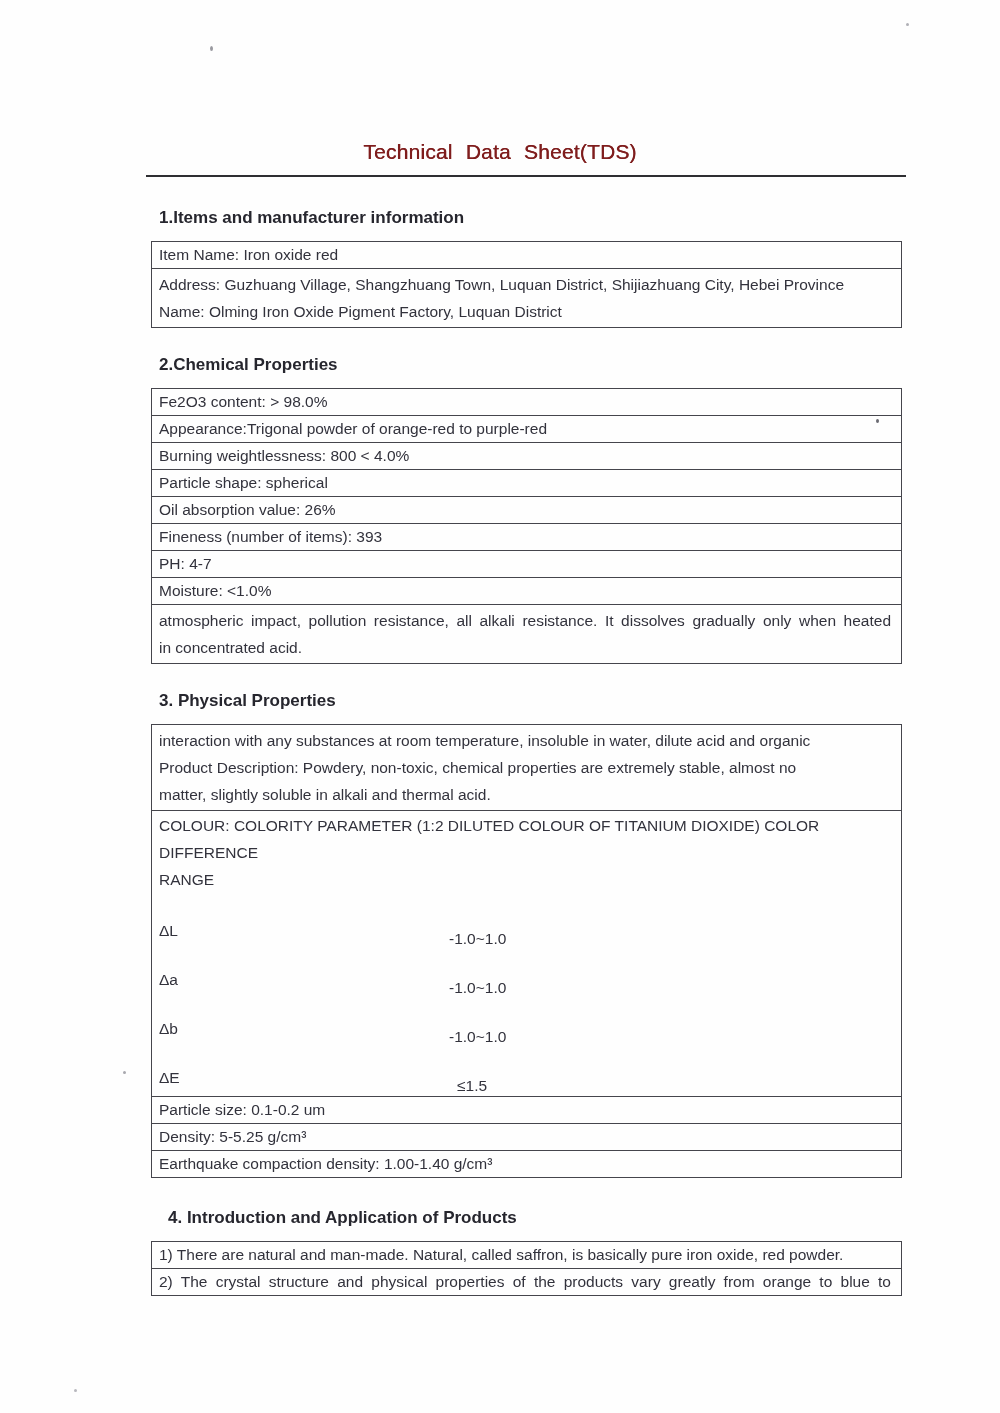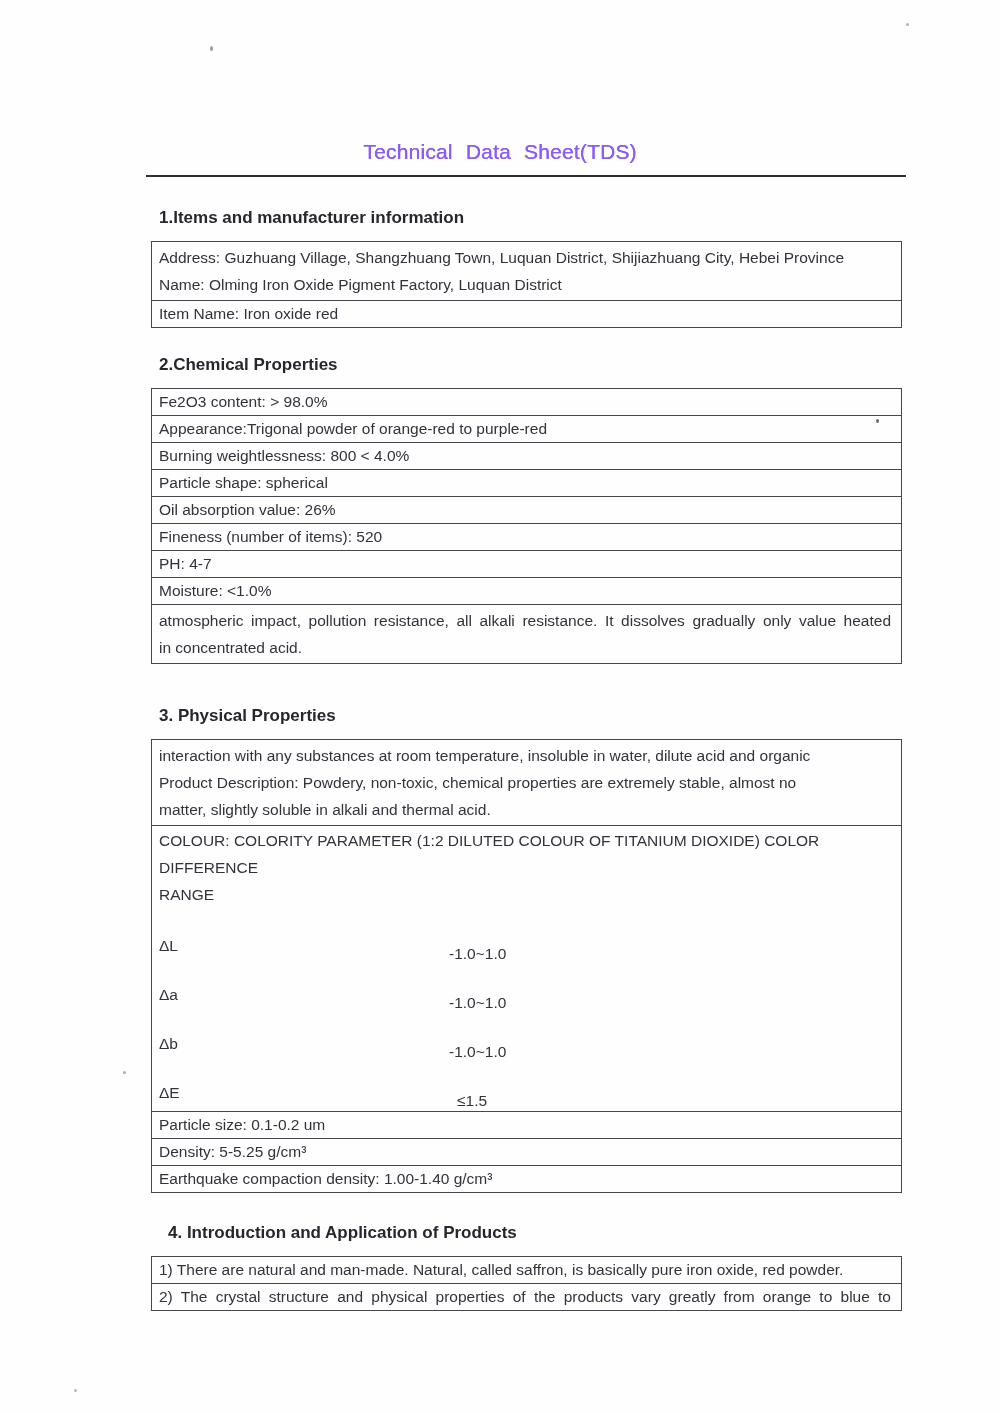--- a/index.html
+++ b/index.html
@@ -11,21 +11,21 @@
     color:#30303a;
     box-sizing:border-box;
     padding-top:140px;
     overflow:hidden;
   }
   .doc-title{
     margin:0;
     text-align:center;
     font-size:21px;
     font-weight:400;
-    color:#8b5cf6;
+    color:#7f1d1d;
     word-spacing:7px;
     letter-spacing:.2px;
     text-shadow:.35px 0 0 currentColor;
   }
   .title-rule{
     margin:11px 0 0 146px;
     width:760px;
     border:none;
     border-top:2px solid #2e2e32;
   }
@@ -34,21 +34,21 @@
     width:751px;
     box-sizing:border-box;
   }
   .section-heading{
     font-size:17px;
     font-weight:700;
     color:#26262e;
     margin:27px 0 13px 8px;
   }
   .section-heading.h1{margin-top:31px;}
-  .section-heading.h3{margin-top:42px;}
+  .section-heading.h3{margin-top:27px;}
   .section-heading.h4{margin-top:30px;margin-left:17px;}
   .tds-table{
     border:1.6px solid #45454c;
     box-sizing:border-box;
     font-size:15.5px;
     color:#32323c;
   }
   .t-row{
     border-bottom:1.6px solid #45454c;
     line-height:26px;
@@ -71,39 +71,39 @@
 
 <div class="page">
 
   <h1 class="doc-title">Technical  Data  Sheet(TDS)</h1>
   <hr class="title-rule">
 
   <div class="content">
 
     <div class="section-heading h1">1.Items and manufacturer information</div>
     <div class="tds-table">
+      <div class="t-row">Item Name: Iron oxide red</div>
       <div class="t-row pad">
         <div class="cell-line">Address: Guzhuang Village, Shangzhuang Town, Luquan District, Shijiazhuang City, Hebei Province</div>
         <div class="cell-line">Name: Olming Iron Oxide Pigment Factory, Luquan District</div>
       </div>
-      <div class="t-row">Item Name: Iron oxide red</div>
     </div>
 
     <div class="section-heading">2.Chemical Properties</div>
     <div class="tds-table">
       <div class="t-row">Fe2O3 content: &gt; 98.0%</div>
       <div class="t-row">Appearance:Trigonal powder of orange-red to purple-red</div>
       <div class="t-row">Burning weightlessness: 800 &lt; 4.0%</div>
       <div class="t-row">Particle shape: spherical</div>
       <div class="t-row">Oil absorption value: 26%</div>
-      <div class="t-row">Fineness (number of items): 520</div>
+      <div class="t-row">Fineness (number of items): 393</div>
       <div class="t-row">PH: 4-7</div>
       <div class="t-row">Moisture: &lt;1.0%</div>
       <div class="t-row pad">
-        <div class="cell-line stretch">atmospheric impact, pollution resistance, all alkali resistance. It dissolves gradually only value heated</div>
+        <div class="cell-line stretch">atmospheric impact, pollution resistance, all alkali resistance. It dissolves gradually only when heated</div>
         <div class="cell-line">in concentrated acid.</div>
       </div>
     </div>
 
     <div class="section-heading h3">3. Physical Properties</div>
     <div class="tds-table">
       <div class="t-row pad">
         <div class="cell-line">interaction with any substances at room temperature, insoluble in water, dilute acid and organic</div>
         <div class="cell-line">Product Description: Powdery, non-toxic, chemical properties are extremely stable, almost no</div>
         <div class="cell-line">matter, slightly soluble in alkali and thermal acid.</div>

